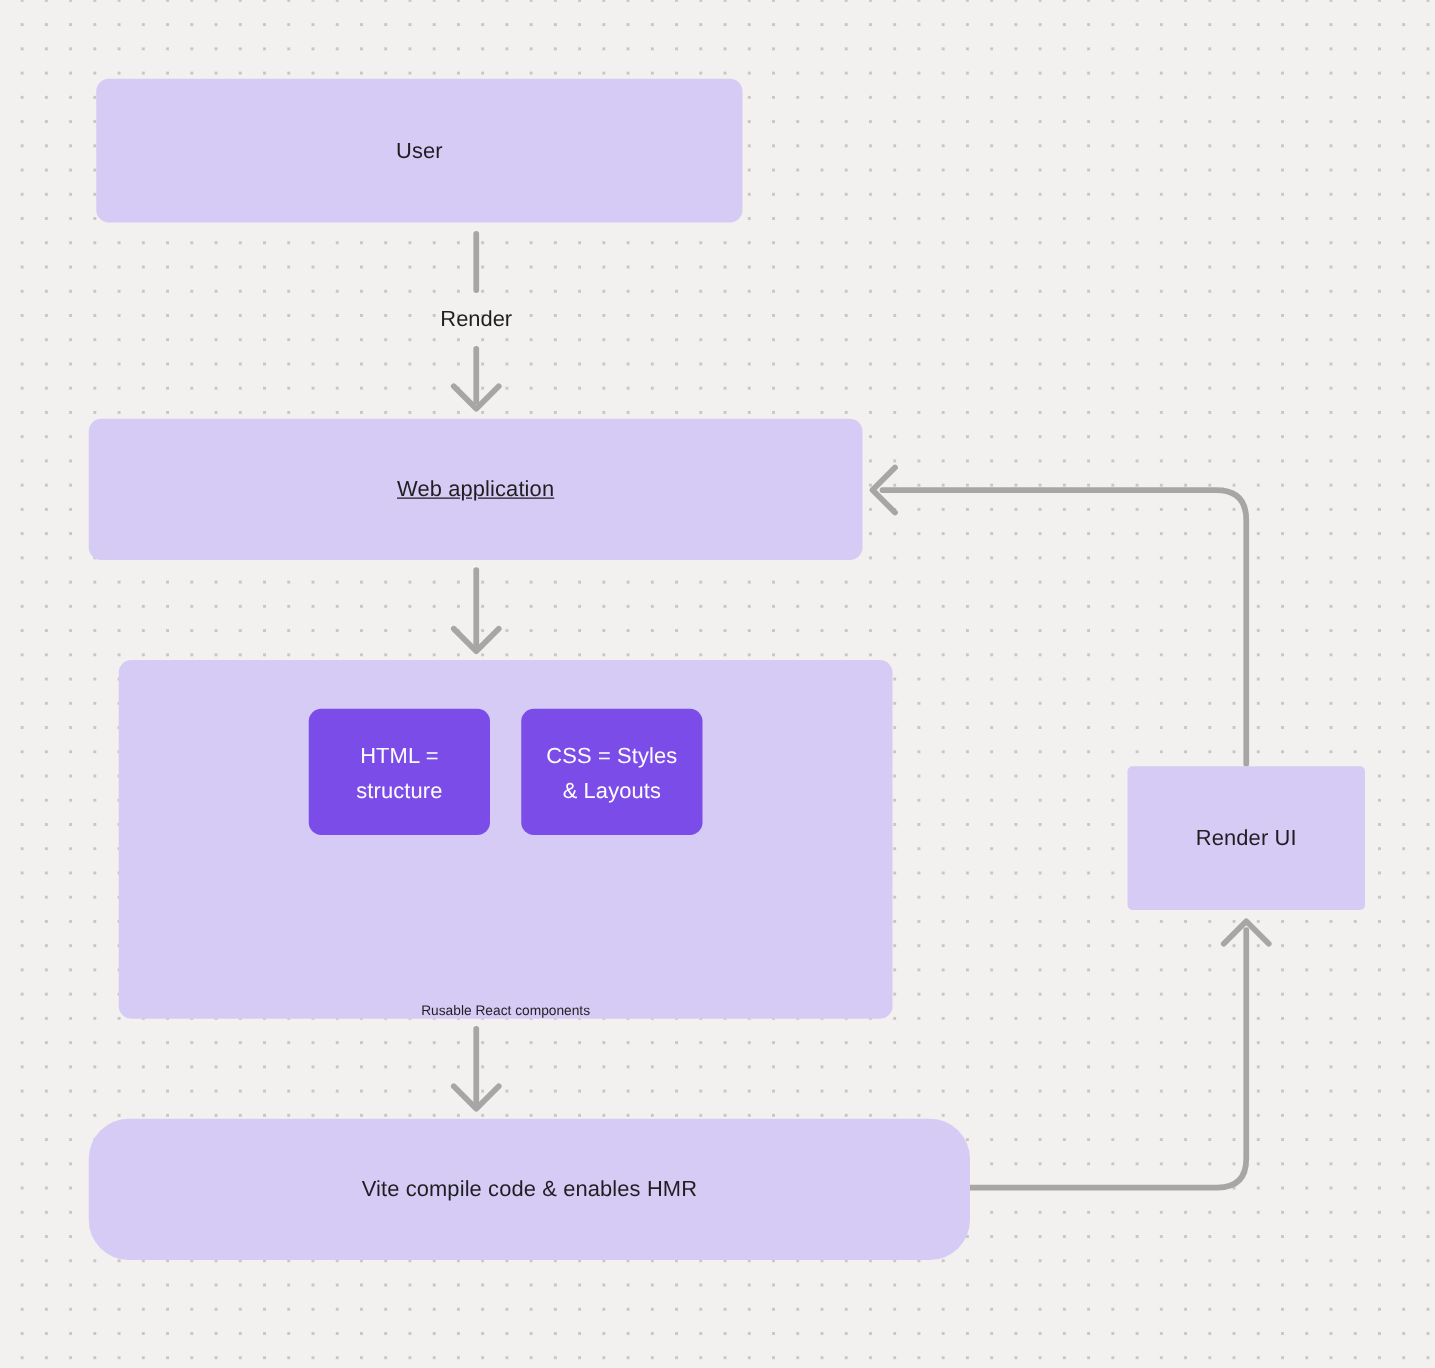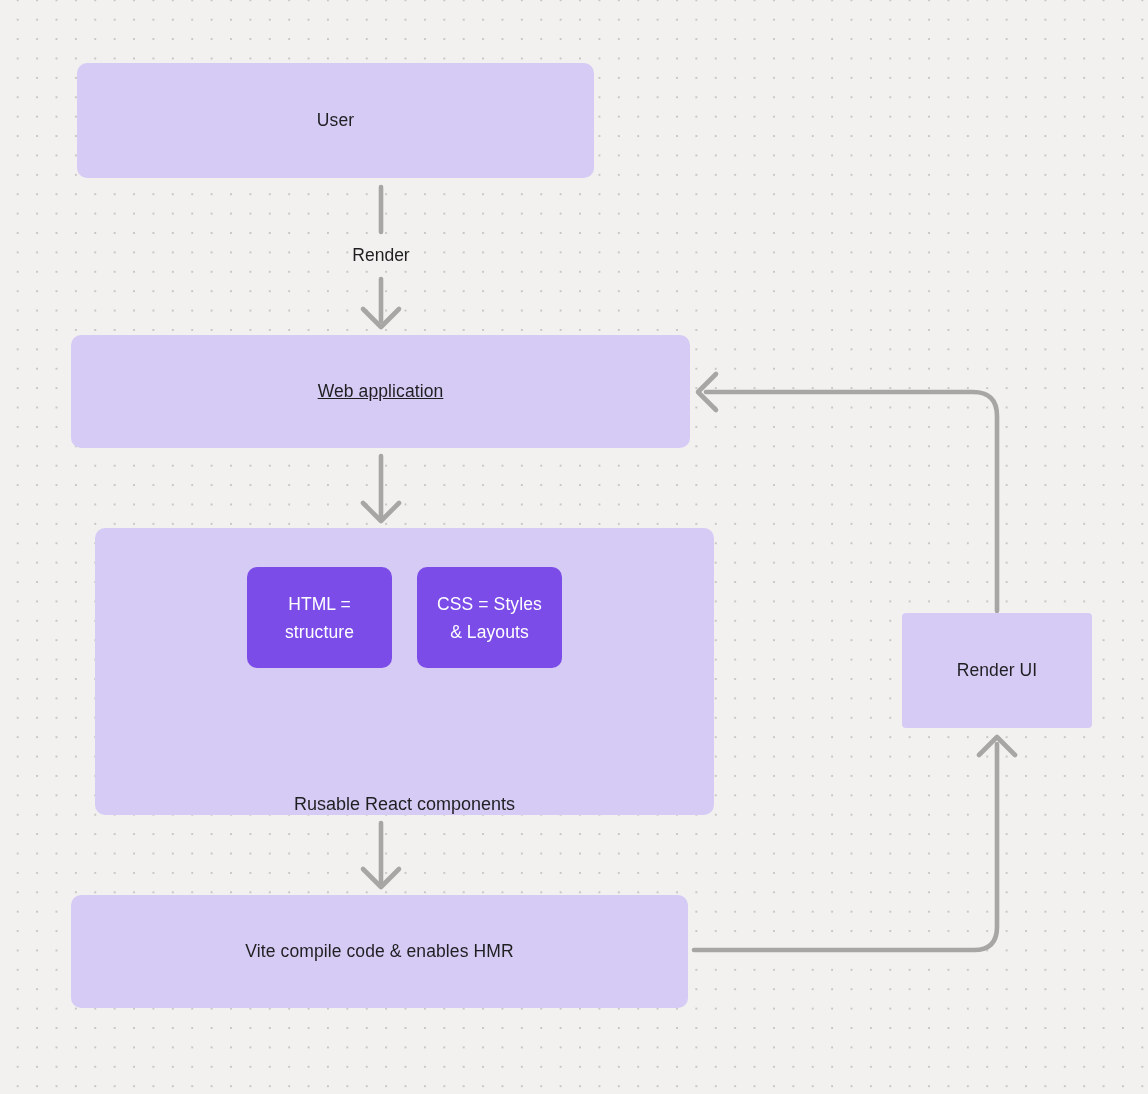--- a/index.html
+++ b/index.html
@@ -47,21 +47,21 @@
   .node-label {
     font-size: 17.5px;
     font-weight: 500;
     letter-spacing: 0.1px;
     white-space: pre-line;
   }
   .node-user        { left: 77px;  top: 63px;  width: 517px; height: 115px; }
   .node-web         { left: 71px;  top: 335px; width: 619px; height: 113px; text-decoration: underline; }
   .node-components  { left: 71px;  top: 528px; width: 619px; height: 287px;
                       flex-direction: column; justify-content: space-between; margin-left: 24px; }
-  .node-vite        { left: 71px;  top: 895px; width: 617px; height: 113px; }
+  .node-vite        { left: 71px;  top: 895px; width: 705px; height: 113px; border-radius: 32px; }
   .node-render      { left: 902px; top: 613px; width: 190px; height: 115px; border-radius: 4px; }
 
   .inner-row {
     display: flex;
     gap: 25px;
     margin-top: 39px;
     justify-content: center;
   }
   .node.accent {
     position: static;
@@ -71,21 +71,21 @@
     color: #ffffff;
     border-radius: 10px;
     flex: 0 0 auto;
   }
   .accent .node-label {
     font-size: 17.5px;
     line-height: 28px;
   }
   .components-caption {
     margin-top: 50px;
-    font-size: 18px;
+    font-size: 11px;
     font-weight: 500;
     color: #1f1f22;
   }
   .edge-label {
     position: absolute;
     left: 381px;
     top: 245px;
     transform: translateX(-50%);
     font-size: 17.5px;
     font-weight: 500;

